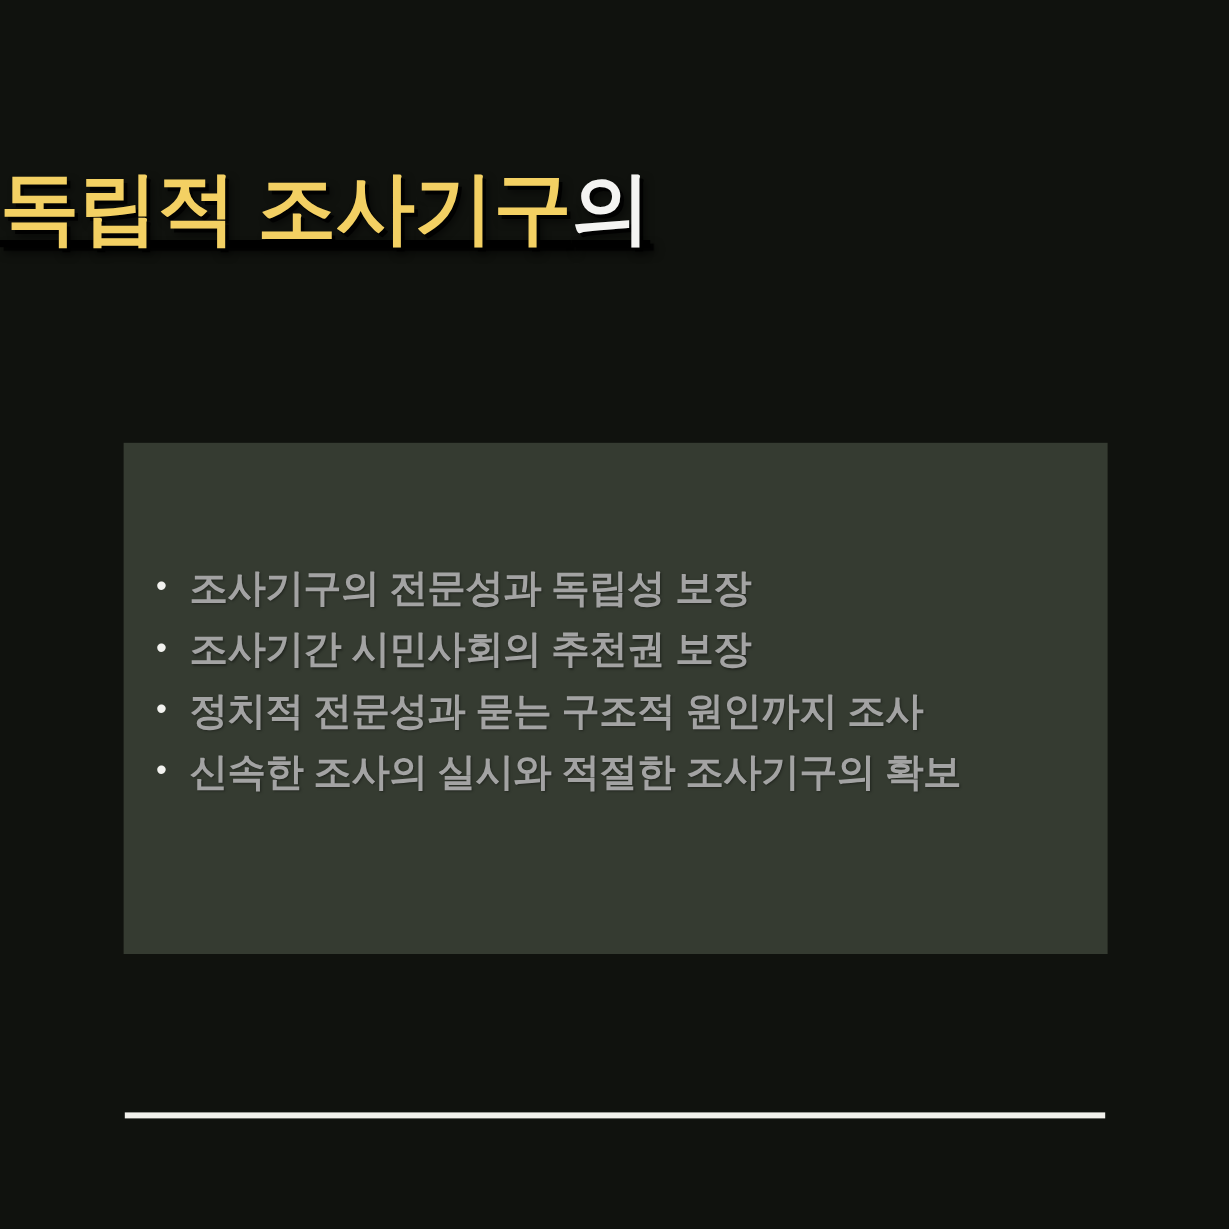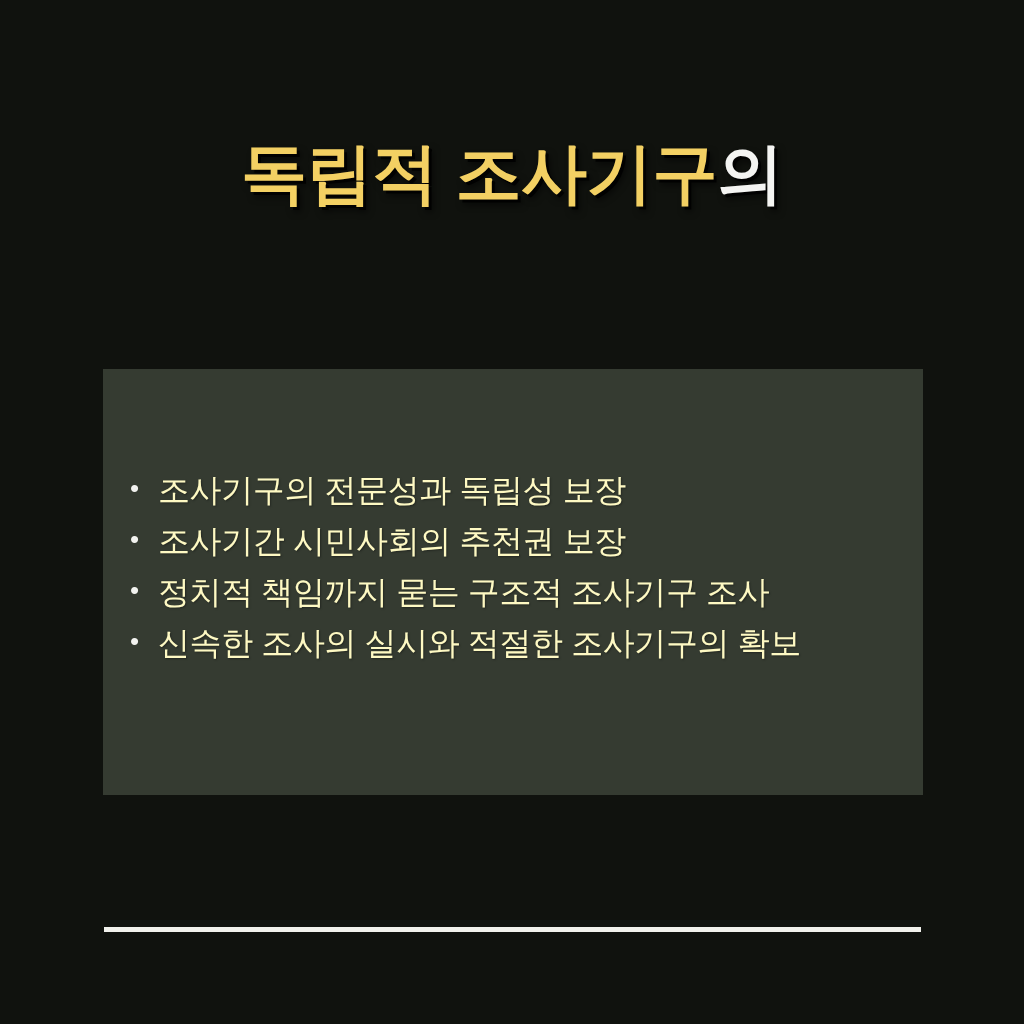--- a/index.html
+++ b/index.html
@@ -22,23 +22,23 @@
     background: #10120e;
     box-sizing: border-box;
   }
 
   
   .title-block {
     position: absolute;
     left: 0;
     top: 140px;
     width: 1024px;
-    text-align: center;
     line-height: 1.0;
     user-select: none;
+    text-decoration: underline;
   }
 
   .title-line {
     display: block;
     font-size: 66px;
     font-weight: 700;
     letter-spacing: -0.5px;
     white-space: nowrap;
   }
 
@@ -95,22 +95,22 @@
     line-height: 1;
     color: #f2f2ef;
     text-align: left;
     position: relative;
     top: -4px;
   }
 
   .bullet-text {
     flex: 0 1 auto;
     font-size: 32px;
-    font-weight: 400;
-    color: #fef9c3;
+    font-weight: 700;
+    color: #a3a3a3;
     letter-spacing: -0.4px;
     text-shadow: 1px 1px 2px rgba(0, 0, 0, 0.35);
   }
 
   
   .bottom-rule {
     position: absolute;
     left: 104px;
     top: 927px;
     width: 817px;
@@ -137,21 +137,21 @@
         <span class="bullet-text">조사기구의 전문성과 독립성 보장</span>
       </li>
 
       <li class="bullet-item">
         <span class="bullet-marker">•</span>
         <span class="bullet-text">조사기간 시민사회의 추천권 보장</span>
       </li>
 
       <li class="bullet-item">
         <span class="bullet-marker">•</span>
-        <span class="bullet-text">정치적 책임까지 묻는 구조적 조사기구 조사</span>
+        <span class="bullet-text">정치적 전문성과 묻는 구조적 원인까지 조사</span>
       </li>
 
       <li class="bullet-item">
         <span class="bullet-marker">•</span>
         <span class="bullet-text">신속한 조사의 실시와 적절한 조사기구의 확보</span>
       </li>
 
     </ul>
   </div>
 

